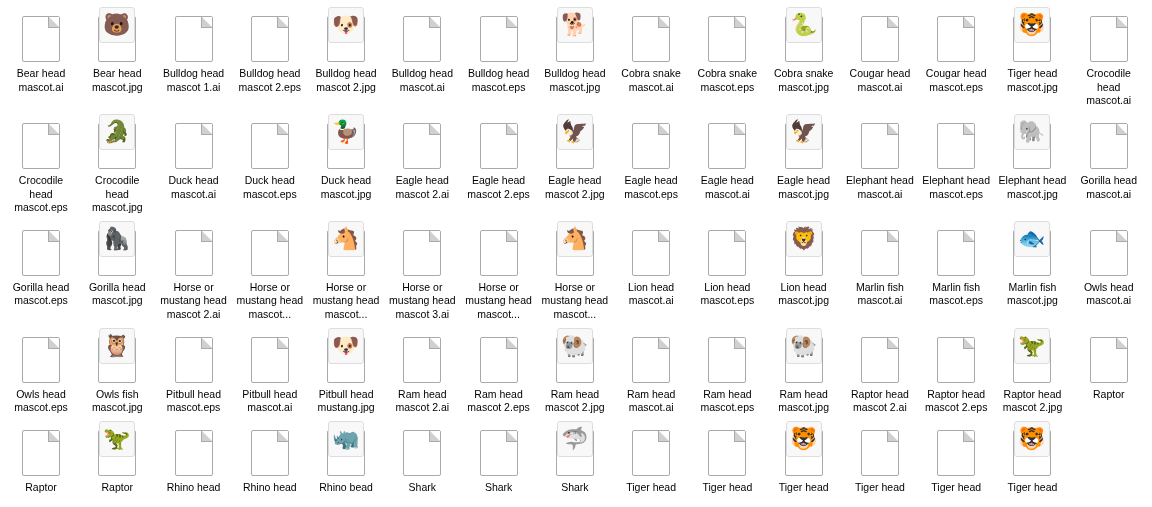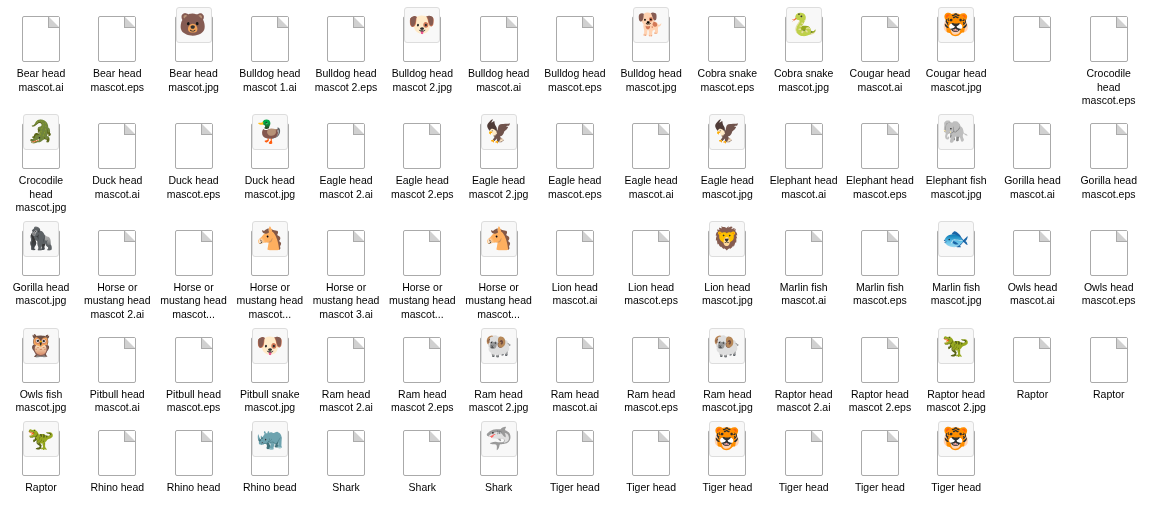--- a/index.html
+++ b/index.html
@@ -111,26 +111,20 @@
 
 <div class="file-grid">
     <div class="file-item">
       <div class="file-icon">
         <div class="doc-icon"></div>
       </div>
       <div class="file-label">Bear head mascot.ai</div>
     </div>
     <div class="file-item">
       <div class="file-icon">
-        <div class="doc-icon"></div>
-      </div>
-      <div class="file-label">Bear head mascot.eps</div>
-    </div>
-    <div class="file-item">
-      <div class="file-icon">
         <div class="img-icon">
           <div class="thumbnail">🐻</div>
         </div>
       </div>
       <div class="file-label">Bear head mascot.jpg</div>
     </div>
     <div class="file-item">
       <div class="file-icon">
         <div class="doc-icon"></div>
       </div>
@@ -167,48 +161,61 @@
         <div class="img-icon">
           <div class="thumbnail">🐕</div>
         </div>
       </div>
       <div class="file-label">Bulldog head mascot.jpg</div>
     </div>
     <div class="file-item">
       <div class="file-icon">
         <div class="doc-icon"></div>
       </div>
+      <div class="file-label">Cobra snake mascot.ai</div>
+    </div>
+    <div class="file-item">
+      <div class="file-icon">
+        <div class="doc-icon"></div>
+      </div>
       <div class="file-label">Cobra snake mascot.eps</div>
     </div>
     <div class="file-item">
       <div class="file-icon">
         <div class="img-icon">
           <div class="thumbnail">🐍</div>
         </div>
       </div>
       <div class="file-label">Cobra snake mascot.jpg</div>
     </div>
     <div class="file-item">
       <div class="file-icon">
         <div class="doc-icon"></div>
       </div>
       <div class="file-label">Cougar head mascot.ai</div>
     </div>
     <div class="file-item">
       <div class="file-icon">
+        <div class="doc-icon"></div>
+      </div>
+      <div class="file-label">Cougar head mascot.eps</div>
+    </div>
+    <div class="file-item">
+      <div class="file-icon">
         <div class="img-icon">
           <div class="thumbnail">🐯</div>
         </div>
       </div>
-      <div class="file-label">Cougar head mascot.jpg</div>
-    </div>
-    <div class="file-item">
-      <div class="file-icon">
-        <div class="doc-icon"></div>
-      </div>
+      <div class="file-label">Tiger head mascot.jpg</div>
+    </div>
+    <div class="file-item">
+      <div class="file-icon">
+        <div class="doc-icon"></div>
+      </div>
+      <div class="file-label">Crocodile head mascot.ai</div>
     </div>
     <div class="file-item">
       <div class="file-icon">
         <div class="doc-icon"></div>
       </div>
       <div class="file-label">Crocodile head mascot.eps</div>
     </div>
     <div class="file-item">
       <div class="file-icon">
         <div class="img-icon">
@@ -288,21 +295,21 @@
         <div class="doc-icon"></div>
       </div>
       <div class="file-label">Elephant head mascot.eps</div>
     </div>
     <div class="file-item">
       <div class="file-icon">
         <div class="img-icon">
           <div class="thumbnail">🐘</div>
         </div>
       </div>
-      <div class="file-label">Elephant fish mascot.jpg</div>
+      <div class="file-label">Elephant head mascot.jpg</div>
     </div>
     <div class="file-item">
       <div class="file-icon">
         <div class="doc-icon"></div>
       </div>
       <div class="file-label">Gorilla head mascot.ai</div>
     </div>
     <div class="file-item">
       <div class="file-icon">
         <div class="doc-icon"></div>
@@ -414,35 +421,35 @@
         <div class="img-icon">
           <div class="thumbnail">🦉</div>
         </div>
       </div>
       <div class="file-label">Owls fish mascot.jpg</div>
     </div>
     <div class="file-item">
       <div class="file-icon">
         <div class="doc-icon"></div>
       </div>
+      <div class="file-label">Pitbull head mascot.eps</div>
+    </div>
+    <div class="file-item">
+      <div class="file-icon">
+        <div class="doc-icon"></div>
+      </div>
       <div class="file-label">Pitbull head mascot.ai</div>
     </div>
     <div class="file-item">
       <div class="file-icon">
-        <div class="doc-icon"></div>
-      </div>
-      <div class="file-label">Pitbull head mascot.eps</div>
-    </div>
-    <div class="file-item">
-      <div class="file-icon">
         <div class="img-icon">
           <div class="thumbnail">🐶</div>
         </div>
       </div>
-      <div class="file-label">Pitbull snake mascot.jpg</div>
+      <div class="file-label">Pitbull head mustang.jpg</div>
     </div>
     <div class="file-item">
       <div class="file-icon">
         <div class="doc-icon"></div>
       </div>
       <div class="file-label">Ram head mascot 2.ai</div>
     </div>
     <div class="file-item">
       <div class="file-icon">
         <div class="doc-icon"></div>

